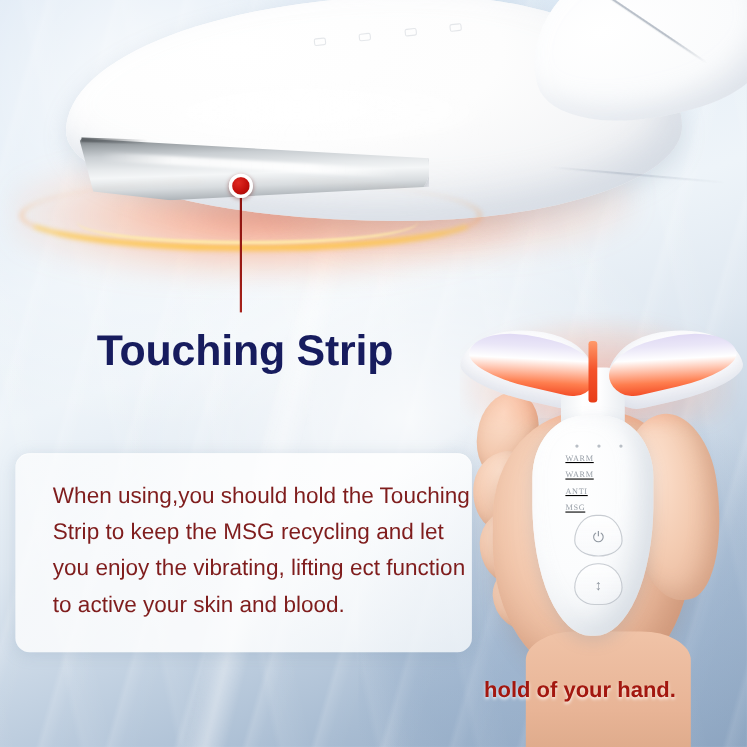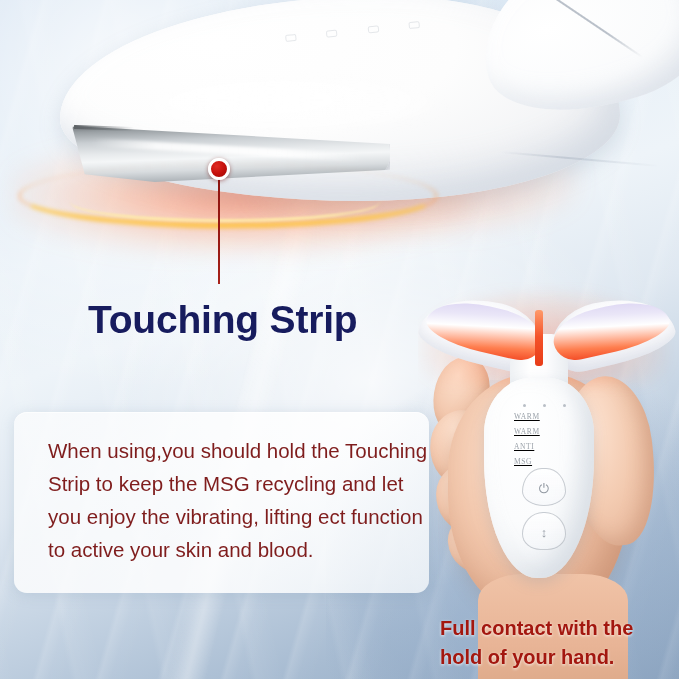--- a/index.html
+++ b/index.html
@@ -531,17 +531,16 @@
 
     <div class="btn-power">
       <span class="glyph">⏻</span>
     </div>
     <div class="btn-mode">
       <span class="glyph">↕</span>
     </div>
   </div>
 
   <div class="caption-red">
-    <div>Full contact with the</div>
     <div>hold of your hand.</div>
   </div>
 
 </div>
 
 </body></html>

